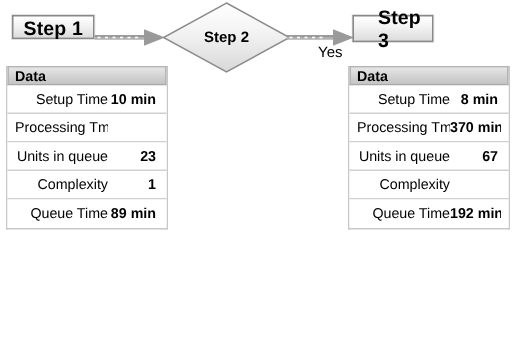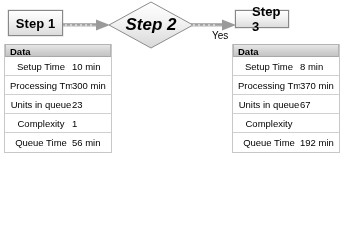--- a/index.html
+++ b/index.html
@@ -31,42 +31,41 @@
     background: linear-gradient(180deg,#ffffff 0%, #f2f2f2 45%, #dcdcdc 100%);
     display: flex;
     align-items: center;
     justify-content: center;
     font-size: 13px;
     font-weight: bold;
     letter-spacing: 0.1px;
     color: #000;
     box-shadow: 0 0 0 0.5px rgba(140,140,140,0.35);
   }
-  #step1-box { left: 8px;   top: 10px; width: 55px; height: 26px; }
+  #step1-box { left: 8px;   top: 10px; width: 55px; height: 16px; }
   #step3-box { left: 235px; top: 10px; width: 54px; height: 18px; padding-left: 16px; }
 
   .diamond-wrap {
     position: absolute;
     left: 108px;
     top: 1px;
     width: 86px;
     height: 48px;
   }
   .diamond-wrap svg { display: block; }
   .diamond-label {
     position: absolute;
     left: 0; top: 0;
     width: 86px; height: 48px;
     display: flex;
     align-items: center;
     justify-content: center;
-    font-size: 17px;
-    font-weight: bold;
-    color: #000;
-    font-style: italic;
+    font-size: 10px;
+    font-weight: bold;
+    color: #000;
   }
 
   
   .arrow {
     position: absolute;
     height: 12px;
   }
   #arrow1 { left: 63px;  top: 19px; width: 48px; }
   #arrow2 { left: 191px; top: 19px; width: 46px; }
   .arrow svg { display: block; }
@@ -114,27 +113,29 @@
     padding: 0 5px 0 5px;
     border-bottom: 1px solid #d0d0d0;
     font-size: 9.5px;
     background: #ffffff;
     white-space: nowrap;
   }
   .table-row:last-child { border-bottom: none; }
   .row-label {
     flex: 0 0 auto;
     width: 62px;
-    text-align: center;
+    text-align: right;
     overflow: hidden;
   }
   .row-value {
     flex: 1 1 auto;
+    text-align: right;
     padding-right: 2px;
     overflow: hidden;
+    font-weight: bold;
   }
 </style>
 </head>
 <body>
 
 <div id="canvas">
 
   <div class="step-box" id="step1-box">
     <span>Step 1</span>
   </div>
@@ -194,33 +195,32 @@
 
   <div class="data-table" id="table-step1">
     <div class="table-header">Data</div>
 
     <div class="table-row">
       <span class="row-label">Setup Time</span>
       <span class="row-value">10 min</span>
     </div>
     <div class="table-row">
       <span class="row-label">Processing Tm</span>
-      <span class="row-value">300 min</span>
     </div>
     <div class="table-row">
       <span class="row-label">Units in queue</span>
       <span class="row-value">23</span>
     </div>
     <div class="table-row">
       <span class="row-label">Complexity</span>
       <span class="row-value">1</span>
     </div>
     <div class="table-row">
       <span class="row-label">Queue Time</span>
-      <span class="row-value">56 min</span>
+      <span class="row-value">89 min</span>
     </div>
   </div>
 
   <div class="data-table" id="table-step3">
     <div class="table-header">Data</div>
 
     <div class="table-row">
       <span class="row-label">Setup Time</span>
       <span class="row-value">8 min</span>
     </div>

